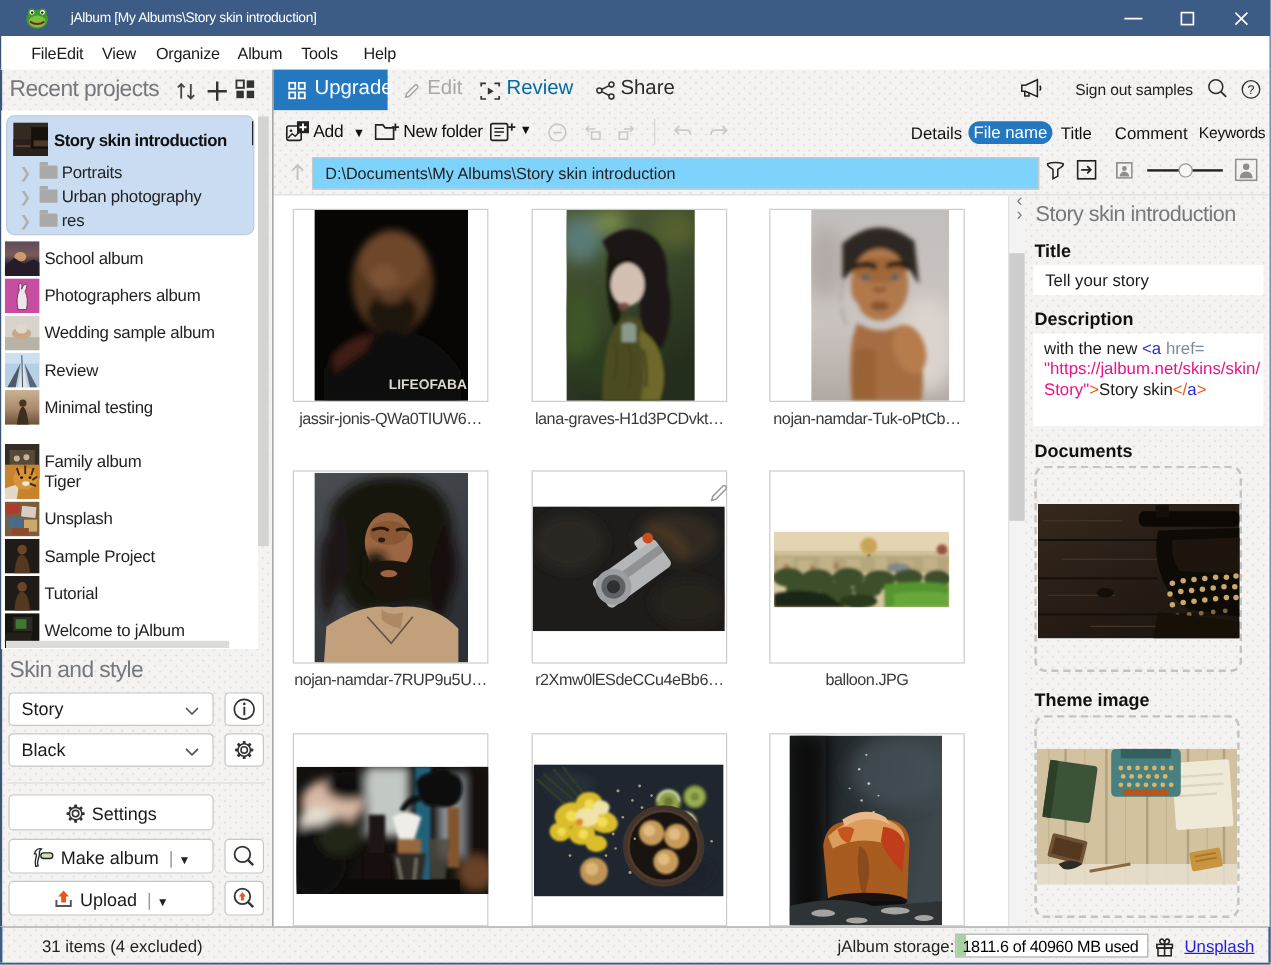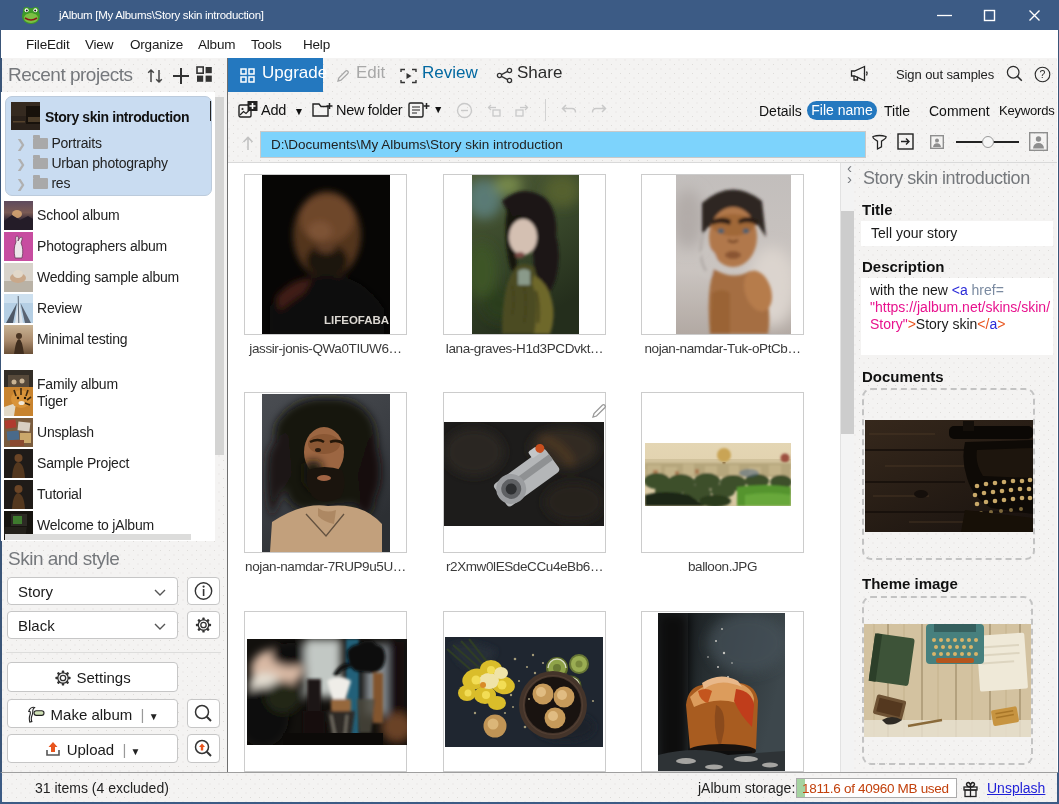--- a/index.html
+++ b/index.html
@@ -950,21 +950,21 @@
     </g>
 <path d="M18 96 Q28 90 38 96 Q30 102 22 100 Z" fill="#2e2a24"></path>
 <path d="M44 102 L78 96" stroke="#8a6a3a" stroke-width="2.5"></path>
 </svg>
 
 <div class="abs dots" id="statusbar"></div>
 <div class="abs" style="left:35px;top:780px;font-size:14px;color:#222">31 items (4 excluded)</div>
 <div class="abs" style="left:698px;top:780px;font-size:14px;color:#222">jAlbum storage:</div>
 <div class="abs" style="left:796px;top:778px;width:161px;height:20px;background:#fff;border:1px solid #ababab"></div>
 <div class="abs" style="left:797px;top:779px;width:8px;height:18px;background:#a5d3a0"></div>
-<div class="abs" style="left:802px;top:781px;font-size:13.5px;letter-spacing:-0.3px;color:#c2410c">1811.6 of 40960 MB used</div>
+<div class="abs" style="left:802px;top:781px;font-size:13.5px;letter-spacing:-0.3px;color:#000000">1811.6 of 40960 MB used</div>
 <svg class="abs" style="left:962px;top:781px" width="17" height="17" viewBox="0 0 17 17">
     <g fill="none" stroke="#222" stroke-width="1.3">
       <rect x="2" y="6" width="13" height="3"></rect>
       <rect x="3" y="9" width="11" height="6.5"></rect>
       <path d="M8.5 6 V15.5 M8.5 6 Q5 6 4.5 3.5 Q4.5 1.5 6.5 1.5 Q8.5 2 8.5 6 Q8.5 2 10.5 1.5 Q12.5 1.5 12.5 3.5 Q12 6 8.5 6"></path>
     </g>
   </svg>
 <div class="abs" style="left:987px;top:780px;font-size:14px;color:#1f1fd8;text-decoration:underline">Unsplash</div>
 
 </body></html>

